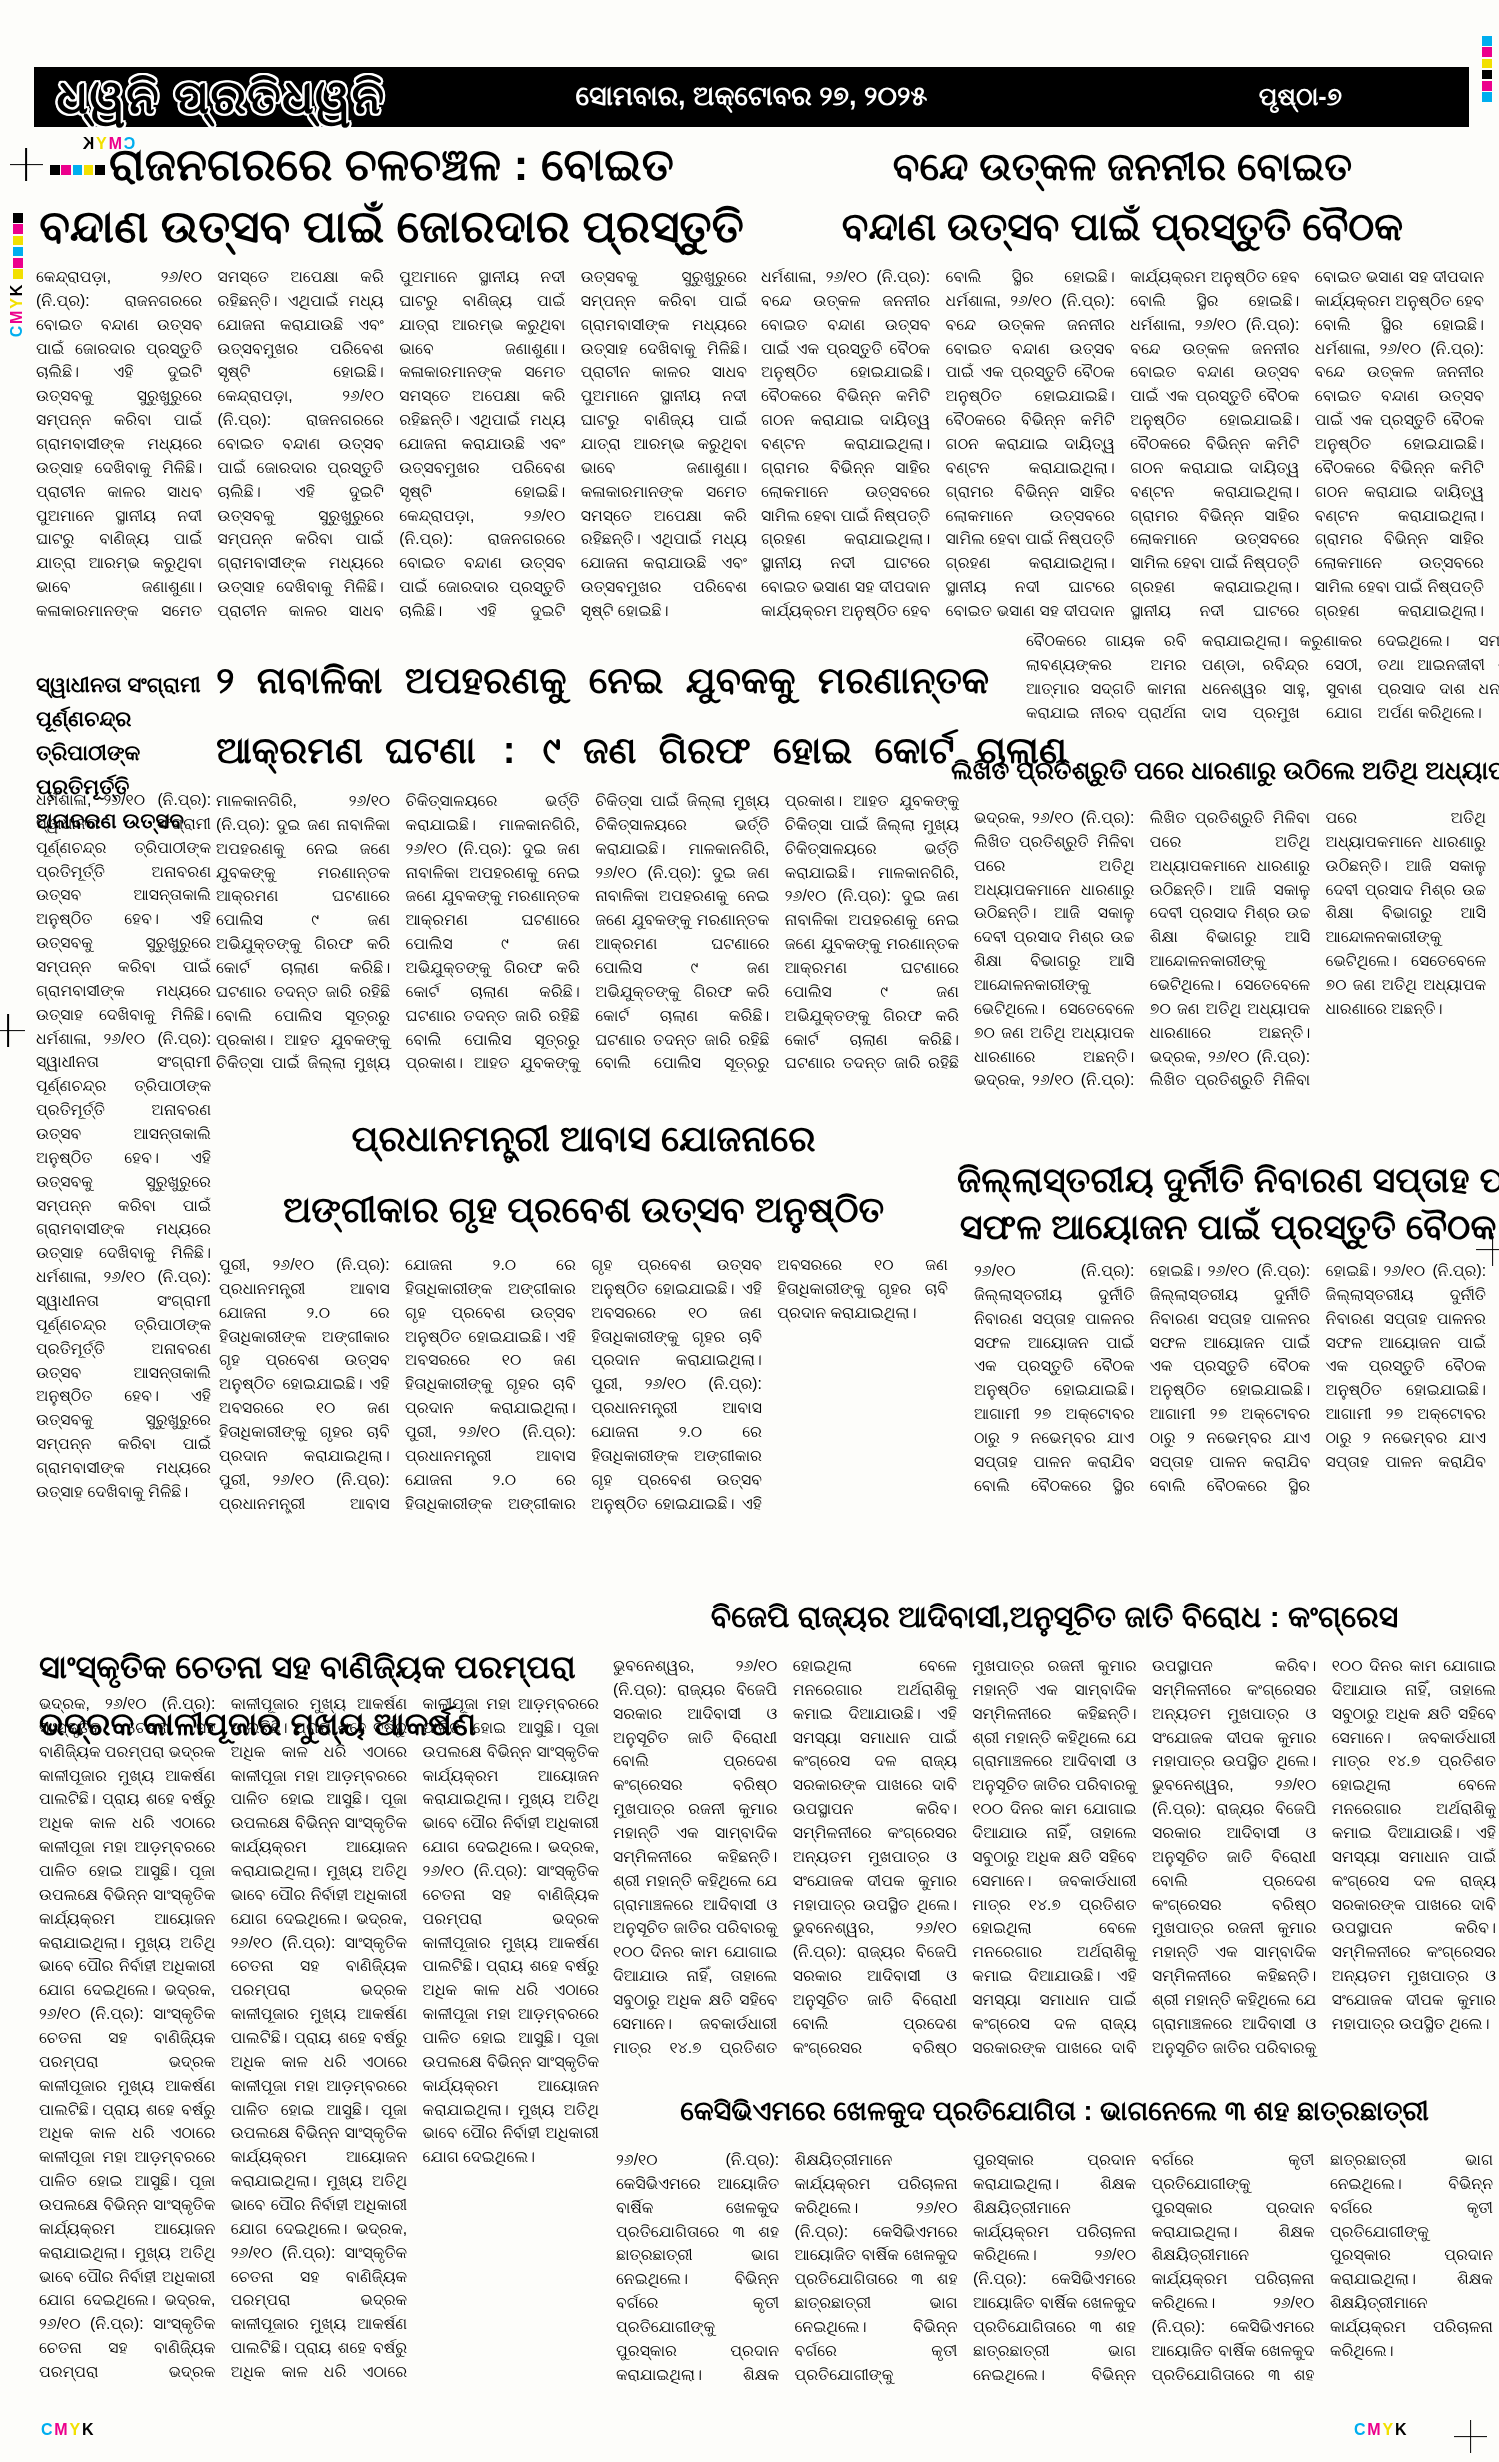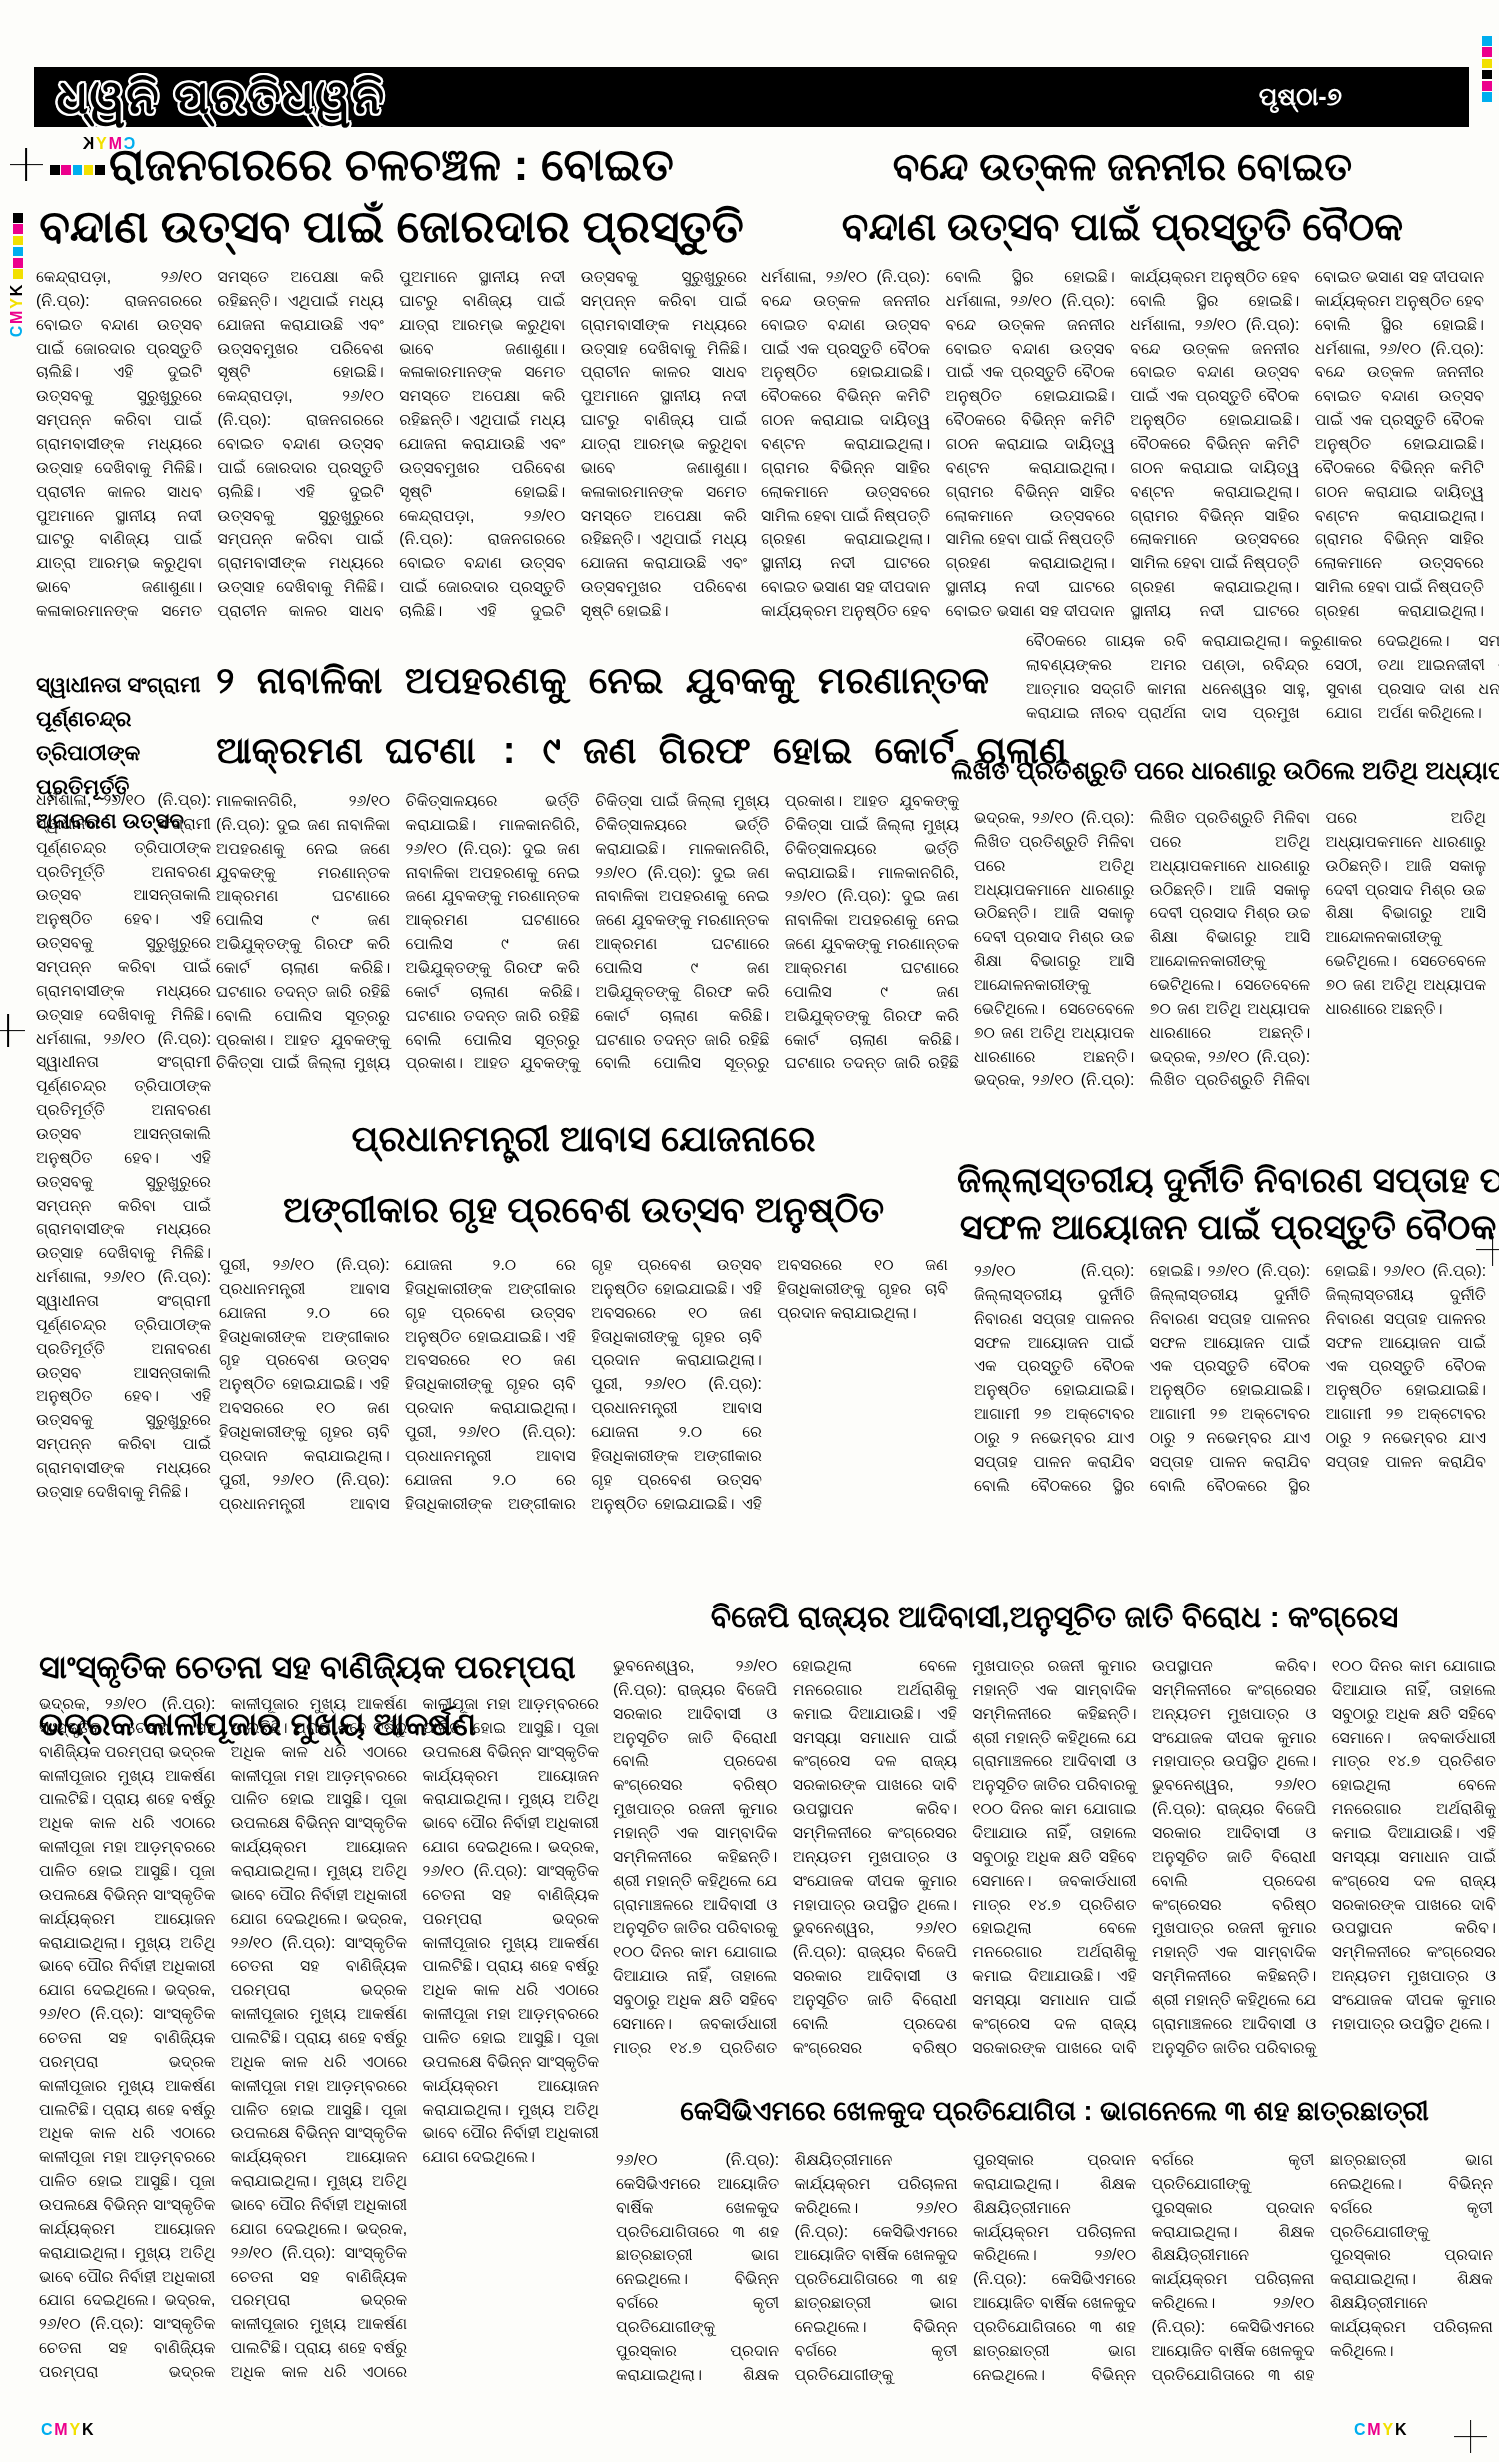--- a/index.html
+++ b/index.html
@@ -85,20 +85,21 @@
   <div class="cmyk" style="left:41px;top:2421px;">
     <span class="lc">C</span><span class="lm">M</span><span class="ly">Y</span><span class="lk">K</span>
   </div>
   <div class="cmyk" style="left:1354px;top:2421px;">
     <span class="lc">C</span><span class="lm">M</span><span class="ly">Y</span><span class="lk">K</span>
   </div>
   <div class="cross" style="left:1454px;top:2420px;"></div>
 
   <div class="bar">
     <div class="masthead">ଧ୍ୱନି ପ୍ରତିଧ୍ୱନି</div>
+    <div class="bar-date">ସୋମବାର, ଅକ୍ଟୋବର ୨୭, ୨୦୨୫</div>
     <div class="bar-page">ପୃଷ୍ଠା-୭</div>
   </div>
 
   <div>
     <div class="hl" style="left:36px;top:134px;width:711px;font-size:45px;line-height:62px;">
       <div>ରାଜନଗରରେ ଚଳଚଞ୍ଚଳ : ବୋଇତ</div>
       <div>ବନ୍ଦାଣ ଉତ୍ସବ ପାଇଁ ଜୋରଦାର ପ୍ରସ୍ତୁତି</div>
     </div>
     <div class="body-text cols4" style="left:36px;top:265px;width:711px;height:363px;">କେନ୍ଦ୍ରାପଡ଼ା, ୨୬/୧୦ (ନି.ପ୍ର): ରାଜନଗରରେ ବୋଇତ ବନ୍ଦାଣ ଉତ୍ସବ ପାଇଁ ଜୋରଦାର ପ୍ରସ୍ତୁତି ଚାଲିଛି। ଏହି ଦୁଇଟି ଉତ୍ସବକୁ ସୁରୁଖୁରୁରେ ସମ୍ପନ୍ନ କରିବା ପାଇଁ ଗ୍ରାମବାସୀଙ୍କ ମଧ୍ୟରେ ଉତ୍ସାହ ଦେଖିବାକୁ ମିଳିଛି। ପ୍ରାଚୀନ କାଳର ସାଧବ ପୁଅମାନେ ସ୍ଥାନୀୟ ନଦୀ ଘାଟରୁ ବାଣିଜ୍ୟ ପାଇଁ ଯାତ୍ରା ଆରମ୍ଭ କରୁଥିବା ଭାବେ ଜଣାଶୁଣା। କଳାକାରମାନଙ୍କ ସମେତ ସମସ୍ତେ ଅପେକ୍ଷା କରି ରହିଛନ୍ତି। ଏଥିପାଇଁ ମଧ୍ୟ ଯୋଜନା କରାଯାଉଛି ଏବଂ ଉତ୍ସବମୁଖର ପରିବେଶ ସୃଷ୍ଟି ହୋଇଛି। କେନ୍ଦ୍ରାପଡ଼ା, ୨୬/୧୦ (ନି.ପ୍ର): ରାଜନଗରରେ ବୋଇତ ବନ୍ଦାଣ ଉତ୍ସବ ପାଇଁ ଜୋରଦାର ପ୍ରସ୍ତୁତି ଚାଲିଛି। ଏହି ଦୁଇଟି ଉତ୍ସବକୁ ସୁରୁଖୁରୁରେ ସମ୍ପନ୍ନ କରିବା ପାଇଁ ଗ୍ରାମବାସୀଙ୍କ ମଧ୍ୟରେ ଉତ୍ସାହ ଦେଖିବାକୁ ମିଳିଛି। ପ୍ରାଚୀନ କାଳର ସାଧବ ପୁଅମାନେ ସ୍ଥାନୀୟ ନଦୀ ଘାଟରୁ ବାଣିଜ୍ୟ ପାଇଁ ଯାତ୍ରା ଆରମ୍ଭ କରୁଥିବା ଭାବେ ଜଣାଶୁଣା। କଳାକାରମାନଙ୍କ ସମେତ ସମସ୍ତେ ଅପେକ୍ଷା କରି ରହିଛନ୍ତି। ଏଥିପାଇଁ ମଧ୍ୟ ଯୋଜନା କରାଯାଉଛି ଏବଂ ଉତ୍ସବମୁଖର ପରିବେଶ ସୃଷ୍ଟି ହୋଇଛି। କେନ୍ଦ୍ରାପଡ଼ା, ୨୬/୧୦ (ନି.ପ୍ର): ରାଜନଗରରେ ବୋଇତ ବନ୍ଦାଣ ଉତ୍ସବ ପାଇଁ ଜୋରଦାର ପ୍ରସ୍ତୁତି ଚାଲିଛି। ଏହି ଦୁଇଟି ଉତ୍ସବକୁ ସୁରୁଖୁରୁରେ ସମ୍ପନ୍ନ କରିବା ପାଇଁ ଗ୍ରାମବାସୀଙ୍କ ମଧ୍ୟରେ ଉତ୍ସାହ ଦେଖିବାକୁ ମିଳିଛି। ପ୍ରାଚୀନ କାଳର ସାଧବ ପୁଅମାନେ ସ୍ଥାନୀୟ ନଦୀ ଘାଟରୁ ବାଣିଜ୍ୟ ପାଇଁ ଯାତ୍ରା ଆରମ୍ଭ କରୁଥିବା ଭାବେ ଜଣାଶୁଣା। କଳାକାରମାନଙ୍କ ସମେତ ସମସ୍ତେ ଅପେକ୍ଷା କରି ରହିଛନ୍ତି। ଏଥିପାଇଁ ମଧ୍ୟ ଯୋଜନା କରାଯାଉଛି ଏବଂ ଉତ୍ସବମୁଖର ପରିବେଶ ସୃଷ୍ଟି ହୋଇଛି।</div>
   </div>

